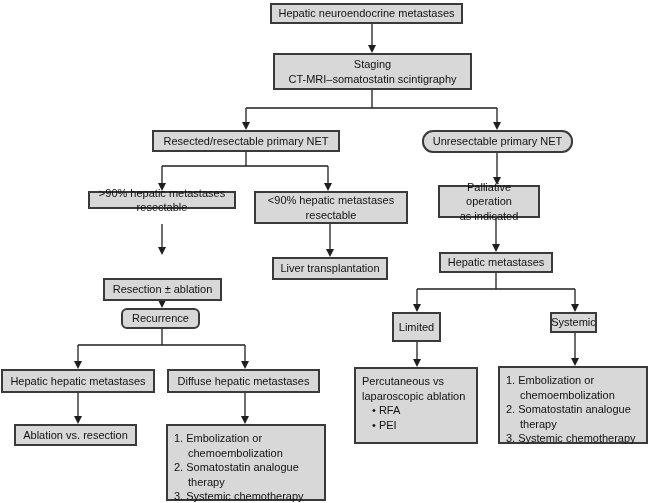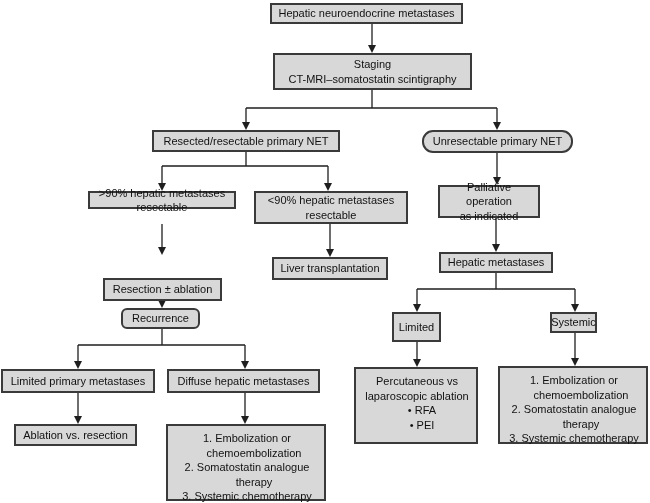--- a/index.html
+++ b/index.html
@@ -21,21 +21,21 @@
     line-height:1.3;
     display:flex;
     align-items:center;
     justify-content:center;
     text-align:center;
     white-space:pre-line;
   }
   .node.small-pad{padding:1px 3px;}
   .node.list{
     display:block;
-    text-align:center;
+    text-align:left;
     padding:5px 4px 4px 6px;
     white-space:normal;
   }
   .list-item{
     padding-left:14px;
     text-indent:-14px;
     line-height:1.32;
   }
   .bullet-item{
     padding-left:10px;
@@ -120,21 +120,21 @@
   <div class="node small-pad" style="left:272px;top:257px;width:116px;height:23px;">Liver transplantation</div>
 
   <div class="node small-pad" style="left:439px;top:252px;width:114px;height:21px;">Hepatic metastases</div>
 
   <div class="node small-pad" style="left:121px;top:308px;width:79px;height:21px;border-radius:6px;">Recurrence</div>
 
   <div class="node small-pad" style="left:392px;top:312px;width:49px;height:30px;">Limited</div>
 
   <div class="node small-pad" style="left:550px;top:312px;width:47px;height:21px;">Systemic</div>
 
-  <div class="node small-pad" style="left:1px;top:369px;width:154px;height:24px;">Limited primary metastases</div>
+  <div class="node small-pad" style="left:1px;top:369px;width:154px;height:24px;">Hepatic hepatic metastases</div>
 
   <div class="node small-pad" style="left:167px;top:369px;width:153px;height:24px;">Diffuse hepatic metastases</div>
 
   <div class="node small-pad" style="left:14px;top:424px;width:123px;height:22px;">Ablation vs. resection</div>
 
   <div class="node list" style="left:354px;top:367px;width:124px;height:77px;">
     <div class="hdr">Percutaneous vs
 laparoscopic ablation</div>
     <div class="bullet-item">• RFA</div>
     <div class="bullet-item">• PEI</div>

